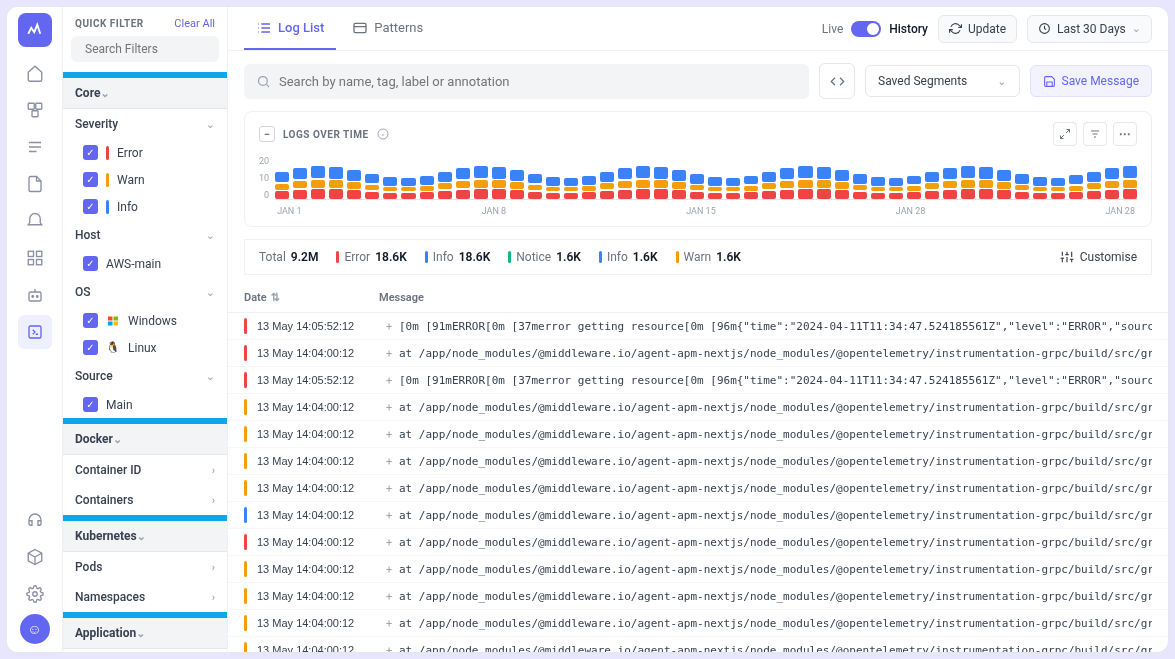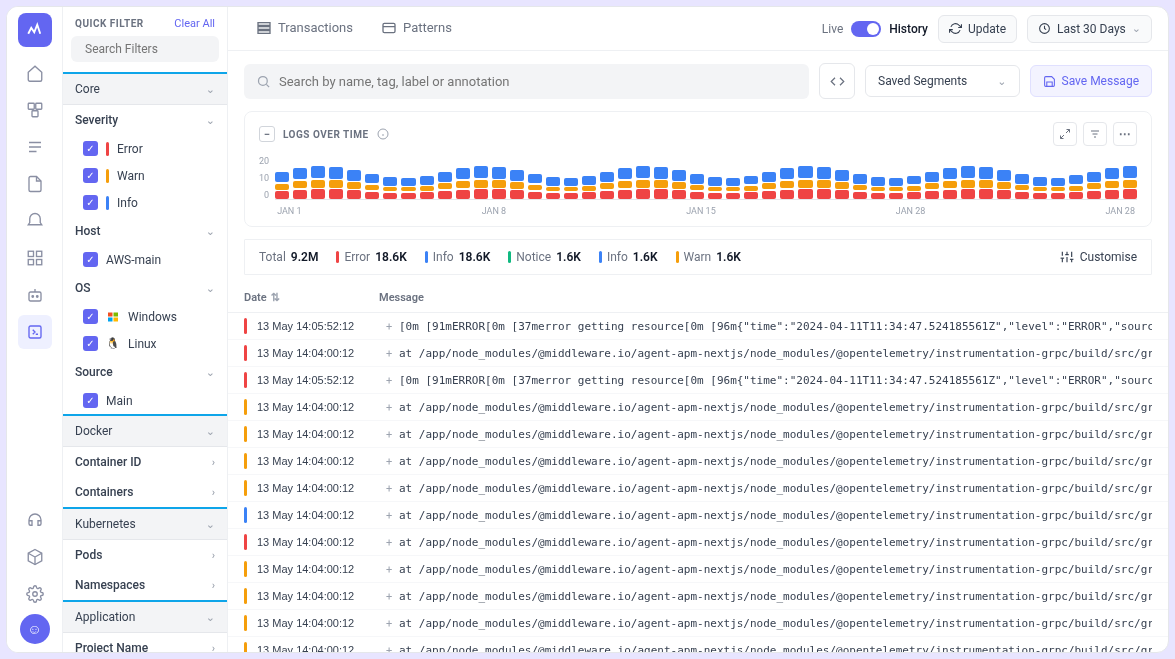--- a/index.html
+++ b/index.html
@@ -16,21 +16,21 @@
 
 
 .sidebar { width: 165px; border-right: 1px solid #eef0f3; display: flex; flex-direction: column; font-size: 12px; overflow-y: auto; }
 .sidebar::-webkit-scrollbar { width: 6px; }
 .sidebar::-webkit-scrollbar-thumb { background: #d1d5db; border-radius: 3px; }
 .sb-head { display: flex; justify-content: space-between; align-items: center; padding: 10px 12px 6px 12px; }
 .sb-head .title { font-size: 10px; font-weight: 700; letter-spacing: 0.5px; color: #6b7280; }
 .sb-head .clear { font-size: 11px; color: #6366f1; cursor: pointer; }
 .sb-search { margin: 0 8px 10px 8px; background: #f3f4f6; border-radius: 6px; display: flex; align-items: center; padding: 6px 8px; color: #9ca3af; }
 .sb-search input { border: none; background: transparent; outline: none; font-size: 12px; margin-left: 6px; flex:1; color: #374151; }
-.sb-group { background: #f3f4f6; padding: 8px 12px; font-weight: 400; color: #374151; display: flex; justify-content: space-between; align-items: center; border-top: 2px solid #0ea5e9; border-bottom: 1px solid #e5e7eb; cursor: pointer; }
+.sb-group { background: #f3f4f6; padding: 8px 12px; font-weight: 700; color: #374151; display: flex; justify-content: flex-start; align-items: center; border-top: 6px solid #0ea5e9; border-bottom: 1px solid #e5e7eb; cursor: pointer; }
 .sb-sub { padding: 8px 12px; font-weight: 500; color: #374151; display: flex; justify-content: space-between; align-items: center; cursor: pointer; }
 .sb-item { padding: 6px 12px 6px 20px; display: flex; align-items: center; gap: 8px; color: #374151; }
 .chk { width: 15px; height: 15px; background: #6366f1; border-radius: 3px; display: flex; align-items: center; justify-content: center; color: #fff; font-size: 10px; flex-shrink: 0; }
 .sev-bar { width: 3px; height: 14px; border-radius: 2px; }
 .os-ico { width: 14px; height: 14px; display:inline-flex;align-items:center;justify-content:center;font-size:11px;}
 .chev { color: #9ca3af; font-size: 11px; }
 
 
 .main { flex: 1; display: flex; flex-direction: column; overflow: hidden; }
 .topbar { display: flex; align-items: center; padding: 0 16px; border-bottom: 1px solid #eef0f3; height: 44px; }
@@ -280,27 +280,30 @@
       </div>
     <div class="sb-sub">
         <span>Project Name</span>
         <span class="chev">›</span>
       </div>
   </div>
 
   <div class="main">
     <div class="topbar">
       <div class="tabs">
-        <div class="tab">
+        <div class="tab active">
             <svg viewBox="0 0 24 24" fill="none" stroke="currentColor" stroke-width="2">
-              <rect x="3" y="4" width="18" height="4"></rect>
-              <rect x="3" y="10" width="18" height="4"></rect>
-              <rect x="3" y="16" width="18" height="4"></rect>
+              <line x1="8" y1="6" x2="21" y2="6"></line>
+              <line x1="8" y1="12" x2="21" y2="12"></line>
+              <line x1="8" y1="18" x2="21" y2="18"></line>
+              <line x1="3" y1="6" x2="4" y2="6"></line>
+              <line x1="3" y1="12" x2="4" y2="12"></line>
+              <line x1="3" y1="18" x2="4" y2="18"></line>
             </svg>
-            <span>Transactions</span>
+            <span>Log List</span>
           </div>
         <div class="tab">
             <svg viewBox="0 0 24 24" fill="none" stroke="currentColor" stroke-width="2">
               <rect x="3" y="5" width="18" height="14" rx="2"></rect>
               <line x1="3" y1="10" x2="21" y2="10"></line>
             </svg>
             <span>Patterns</span>
           </div>
       </div>
       <div class="top-right">

